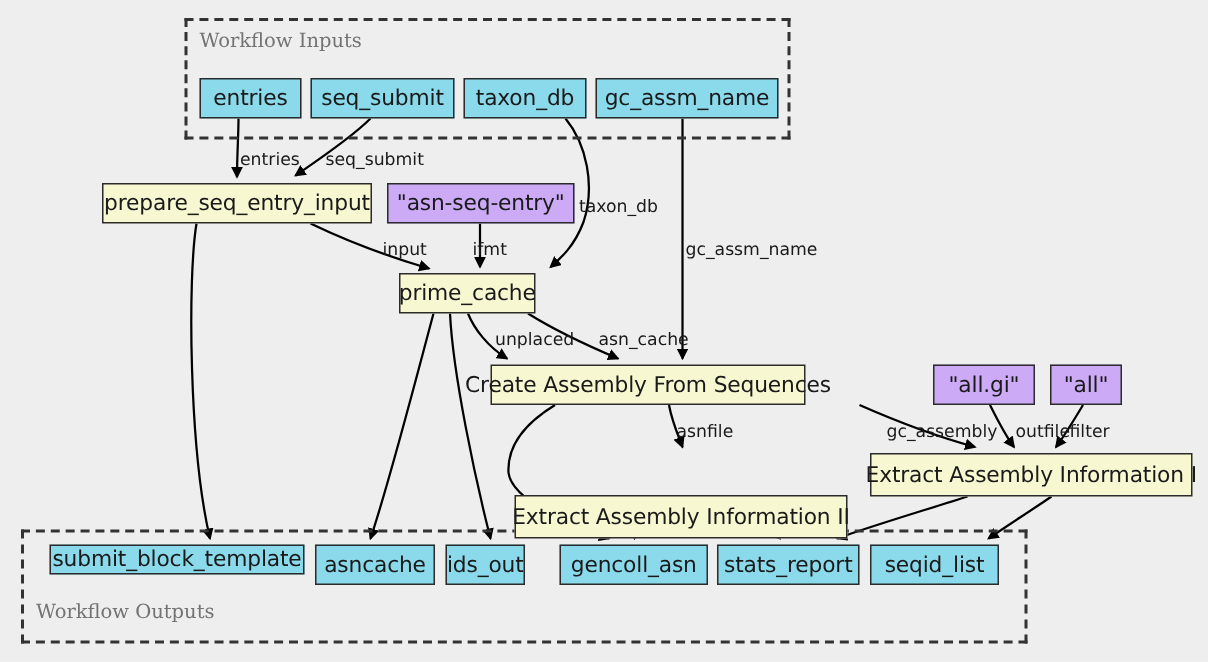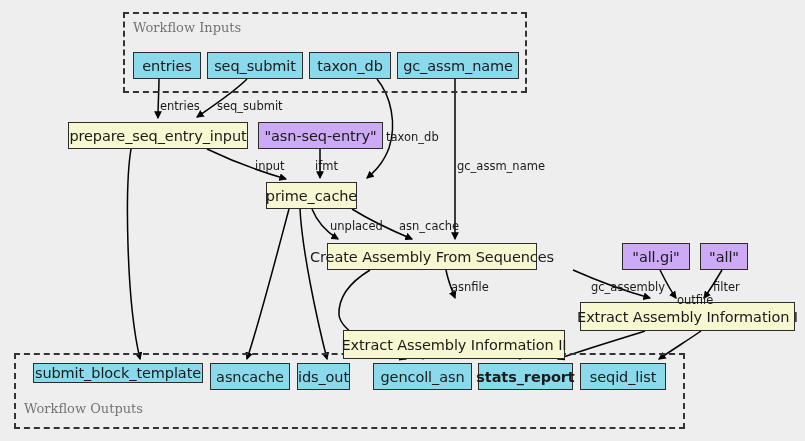--- a/index.html
+++ b/index.html
@@ -118,31 +118,31 @@
       <div class="node node-step" style="left: 266px; top: 182px; width: 91px; height: 27px;">prime_cache</div>
       <div class="node node-step" style="left: 327px; top: 243px; width: 210px; height: 27px; text-align: right;">Create Assembly From Sequences</div>
       <div class="node node-default" style="left: 622px; top: 243px; width: 68px; height: 27px;">"all.gi"</div>
       <div class="node node-default" style="left: 700px; top: 243px; width: 48px; height: 27px;">"all"</div>
       <div class="node node-step" style="left: 343px; top: 302px; width: 222px; height: 29px; margin-top: 28px;">Extract Assembly Information II</div>
       <div class="node node-step" style="left: 580px; top: 302px; width: 215px; height: 29px;">Extract Assembly Information I</div>
       <div class="node node-io" style="left: 33px; top: 363px; width: 170px; height: 20px;">submit_block_template</div>
       <div class="node node-io" style="left: 210px; top: 363px; width: 80px; height: 27px;">asncache</div>
       <div class="node node-io" style="left: 297px; top: 363px; width: 53px; height: 27px;">ids_out</div>
       <div class="node node-io" style="left: 373px; top: 363px; width: 99px; height: 27px;">gencoll_asn</div>
-      <div class="node node-io" style="left: 478px; top: 363px; width: 95px; height: 27px; font-weight: bold;">stats_report</div>
+      <div class="node node-io" style="left: 478px; top: 363px; width: 95px; height: 27px;">stats_report</div>
       <div class="node node-io" style="left: 580px; top: 363px; width: 86px; height: 27px;">seqid_list</div>
     </div>
   <div id="edge-labels">
       <div class="edge-label" style="left: 160px; top: 99px;">entries</div>
       <div class="edge-label" style="left: 217px; top: 99px;">seq_submit</div>
       <div class="edge-label" style="left: 386px; top: 130px;">taxon_db</div>
       <div class="edge-label" style="left: 457px; top: 159px;">gc_assm_name</div>
       <div class="edge-label" style="left: 255px; top: 159px;">input</div>
       <div class="edge-label" style="left: 315px; top: 159px;">ifmt</div>
       <div class="edge-label" style="left: 330px; top: 219px;">unplaced</div>
       <div class="edge-label" style="left: 399px; top: 219px;">asn_cache</div>
       <div class="edge-label" style="left: 451px; top: 280px;">asnfile</div>
       <div class="edge-label" style="left: 591px; top: 280px;">gc_assembly</div>
-      <div class="edge-label" style="left: 677px; top: 293px; text-align: right;">outfile</div>
+      <div class="edge-label" style="left: 677px; top: 280px; text-align: right;">outfile</div>
       <div class="edge-label" style="left: 713px; top: 280px;">filter</div>
     </div>
 
 </div>
 
 </body></html>

